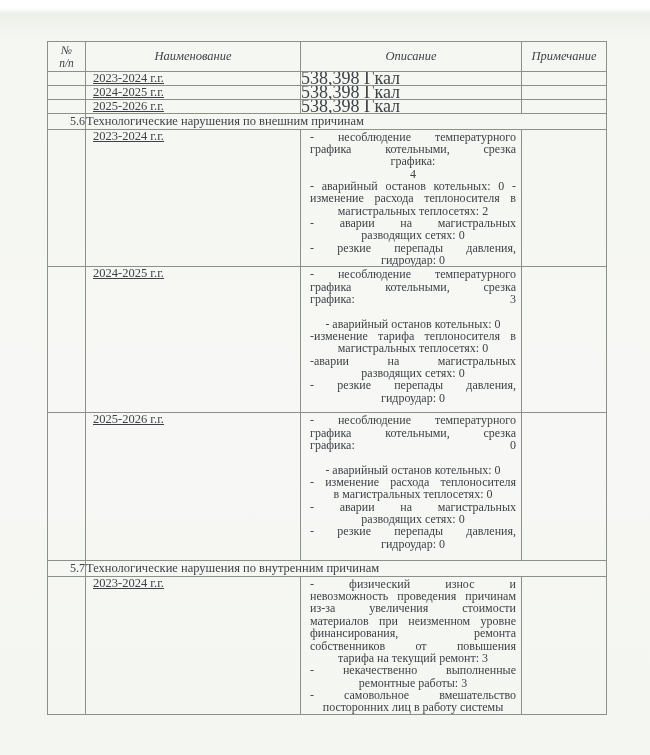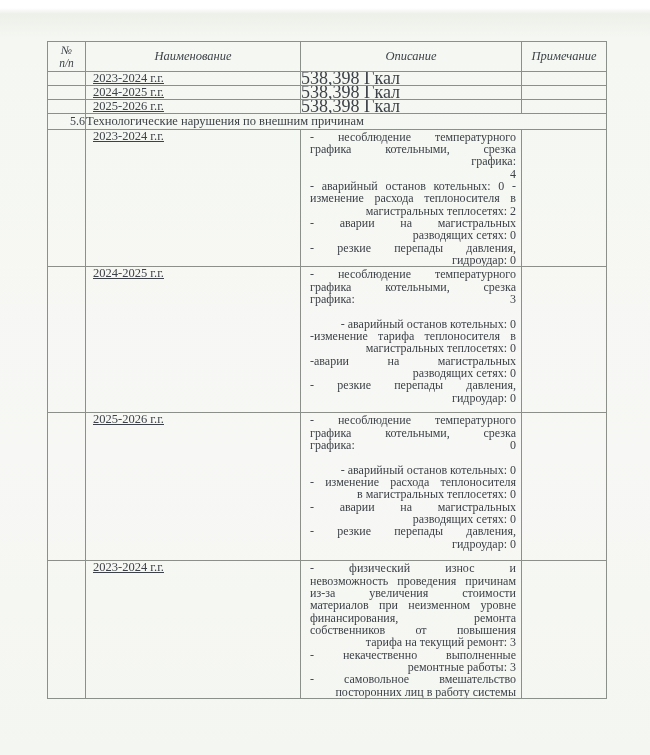--- a/index.html
+++ b/index.html
@@ -24,21 +24,21 @@
   tr.simple{height:13px;}
   tr.sect{height:15px;}
   .name-cell{padding:0 2px 0 7px;font-size:12.5px;line-height:13px;text-align:left;white-space:nowrap;text-decoration:underline;}
   .value-cell{text-align:left;font-size:18px;line-height:13px;}
   .note-cell{}
   .num-cell{text-align:right;font-size:12px;line-height:14px;}
   .section-cell{font-size:12.5px;line-height:14.5px;white-space:nowrap;}
   .dcell{padding:1px 5px 0 9px;font-size:12px;line-height:12.35px;}
   .dline{min-height:12.35px;}
   .dline[data-align="j"]{text-align:justify;text-align-last:justify;}
-  .dline[data-align="l"]{text-align:right;}
+  .dline[data-align="l"]{text-align:center;}
   .dline[data-align="b"]{}
 </style>
 </head>
 <body>
 
 <div class="page">
   <table class="doc">
     <colgroup>
       <col style="width:38px">
       <col style="width:215px">
@@ -131,20 +131,24 @@
             <div class="dline" data-align="j">- изменение расхода теплоносителя</div>
             <div class="dline" data-align="l">в магистральных теплосетях: 0</div>
             <div class="dline" data-align="j">- аварии на магистральных</div>
             <div class="dline" data-align="l">разводящих сетях: 0</div>
             <div class="dline" data-align="j">- резкие перепады давления,</div>
             <div class="dline" data-align="l">гидроудар: 0</div>
           </td>
       <td class="note-cell"></td>
     </tr>
 
+    <tr class="sect">
+      <td class="num-cell">5.7</td>
+      <td class="section-cell" colspan="3">Технологические нарушения по внутренним причинам</td>
+    </tr>
 
     <tr style="height:136px">
       <td class="num-cell"></td>
       <td class="name-cell">2023-2024 г.г.</td>
       <td class="dcell">
             <div class="dline" data-align="j">- физический износ и</div>
             <div class="dline" data-align="j">невозможность проведения причинам</div>
             <div class="dline" data-align="j">из-за увеличения стоимости</div>
             <div class="dline" data-align="j">материалов при неизменном уровне</div>
             <div class="dline" data-align="j">финансирования, ремонта</div>

